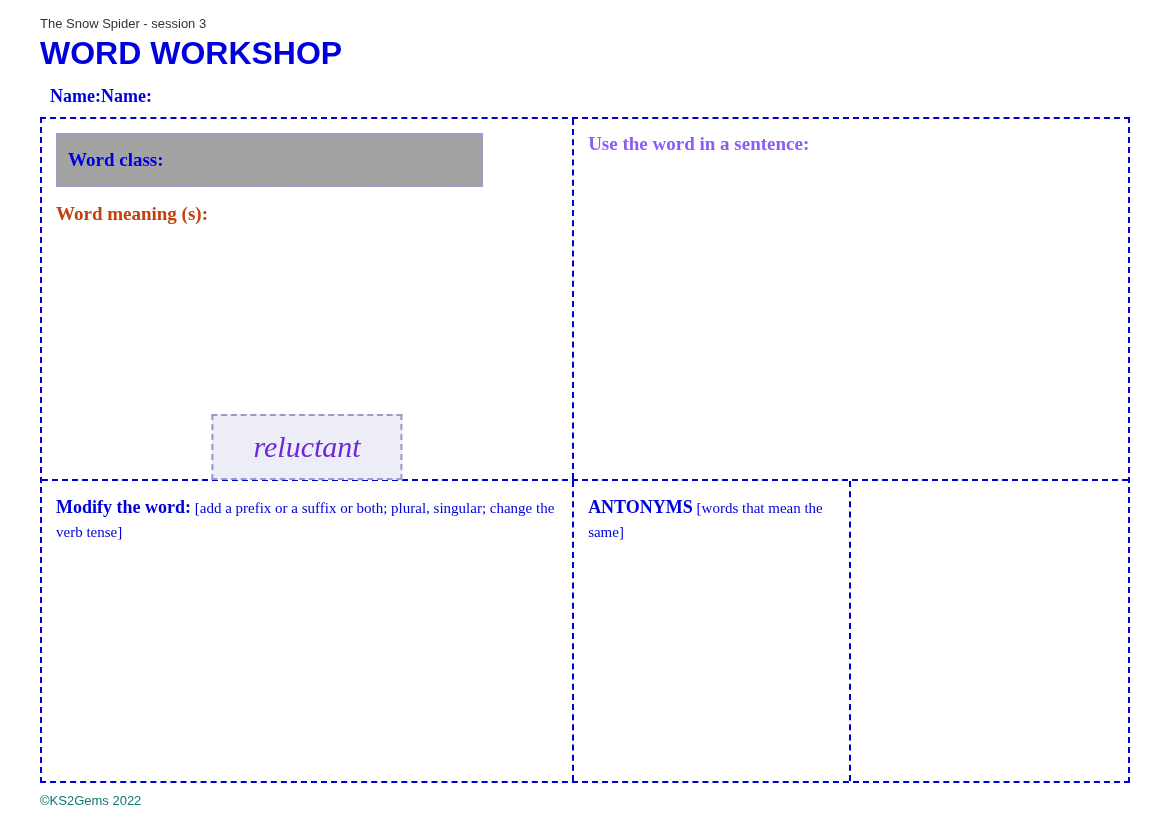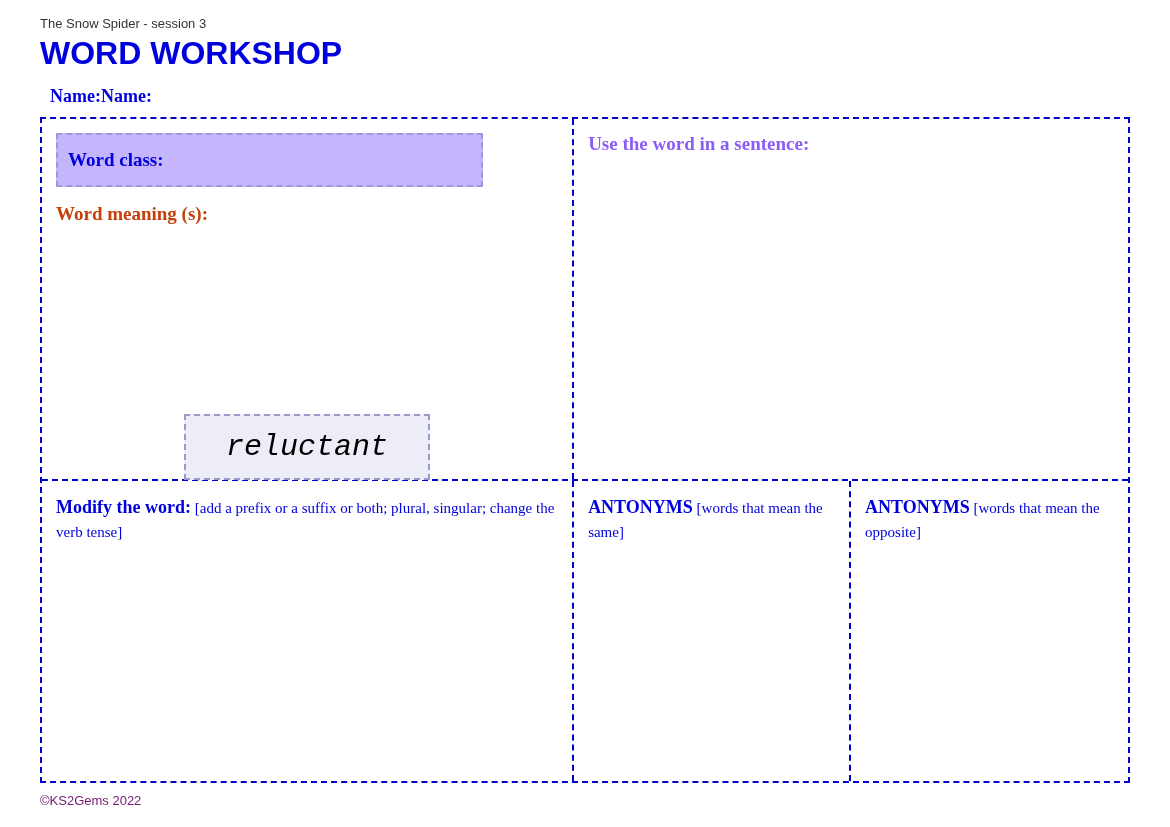--- a/index.html
+++ b/index.html
@@ -71,21 +71,21 @@
 
     .right-panel {
       flex: 1;
       padding: 14px 14px 14px 14px;
       min-height: 360px;
     }
 
     
     .word-class-box {
       border: 2px dashed #9999dd;
-      background: #c4b5fd;
+      background: #a3a3a3;
       padding: 14px 10px;
       margin-bottom: 16px;
       width: 85%;
     }
 
     .word-class-label {
       color: #0000dd;
       font-size: 19px;
       font-weight: bold;
     }
@@ -107,23 +107,23 @@
     }
 
     .center-word-box {
       border: 2px dashed #9999cc;
       background: #ededf8;
       padding: 14px 40px;
       text-align: center;
     }
 
     .center-word {
-      color: #000000;
+      color: #6d28d9;
       font-size: 30px;
-      font-family: Liberation Mono, monospace;
+      font-family: Liberation Serif, serif;
       font-style: italic;
     }
 
     
     .use-sentence-label {
       color: #8b5cf6;
       font-size: 19px;
       font-weight: bold;
     }
 
@@ -167,21 +167,21 @@
     }
 
     .section-title .normal-part {
       font-weight: normal;
       font-size: 15px;
     }
 
     .footer {
       margin-top: 10px;
       font-size: 13px;
-      color: #701a75;
+      color: #0f766e;
       font-family: Arial, sans-serif;
     }
   </style>
 </head>
 <body>
 
 <div class="top-bar">
   <span class="session-label">The Snow Spider - session 3</span>
   <span></span>
 </div>
@@ -223,22 +223,17 @@
         <span class="bold-part">Modify the word:</span><span class="normal-part"> [add a prefix or a suffix or both; plural, singular; change the verb tense]</span>
       </div>
     </div>
 
     <div class="bottom-middle">
       <div class="section-title">
         <span class="bold-part">ANTONYMS</span><span class="normal-part"> [words that mean the same]</span>
       </div>
     </div>
 
-    <div class="bottom-right">
-      <div class="section-title">
-        <span class="bold-part">ANTONYMS</span><span class="normal-part"> [words that mean the opposite]</span>
-      </div>
-    </div>
 
   </div>
 </div>
 
 <div class="footer">©KS2Gems 2022</div>
 
 </body></html>

